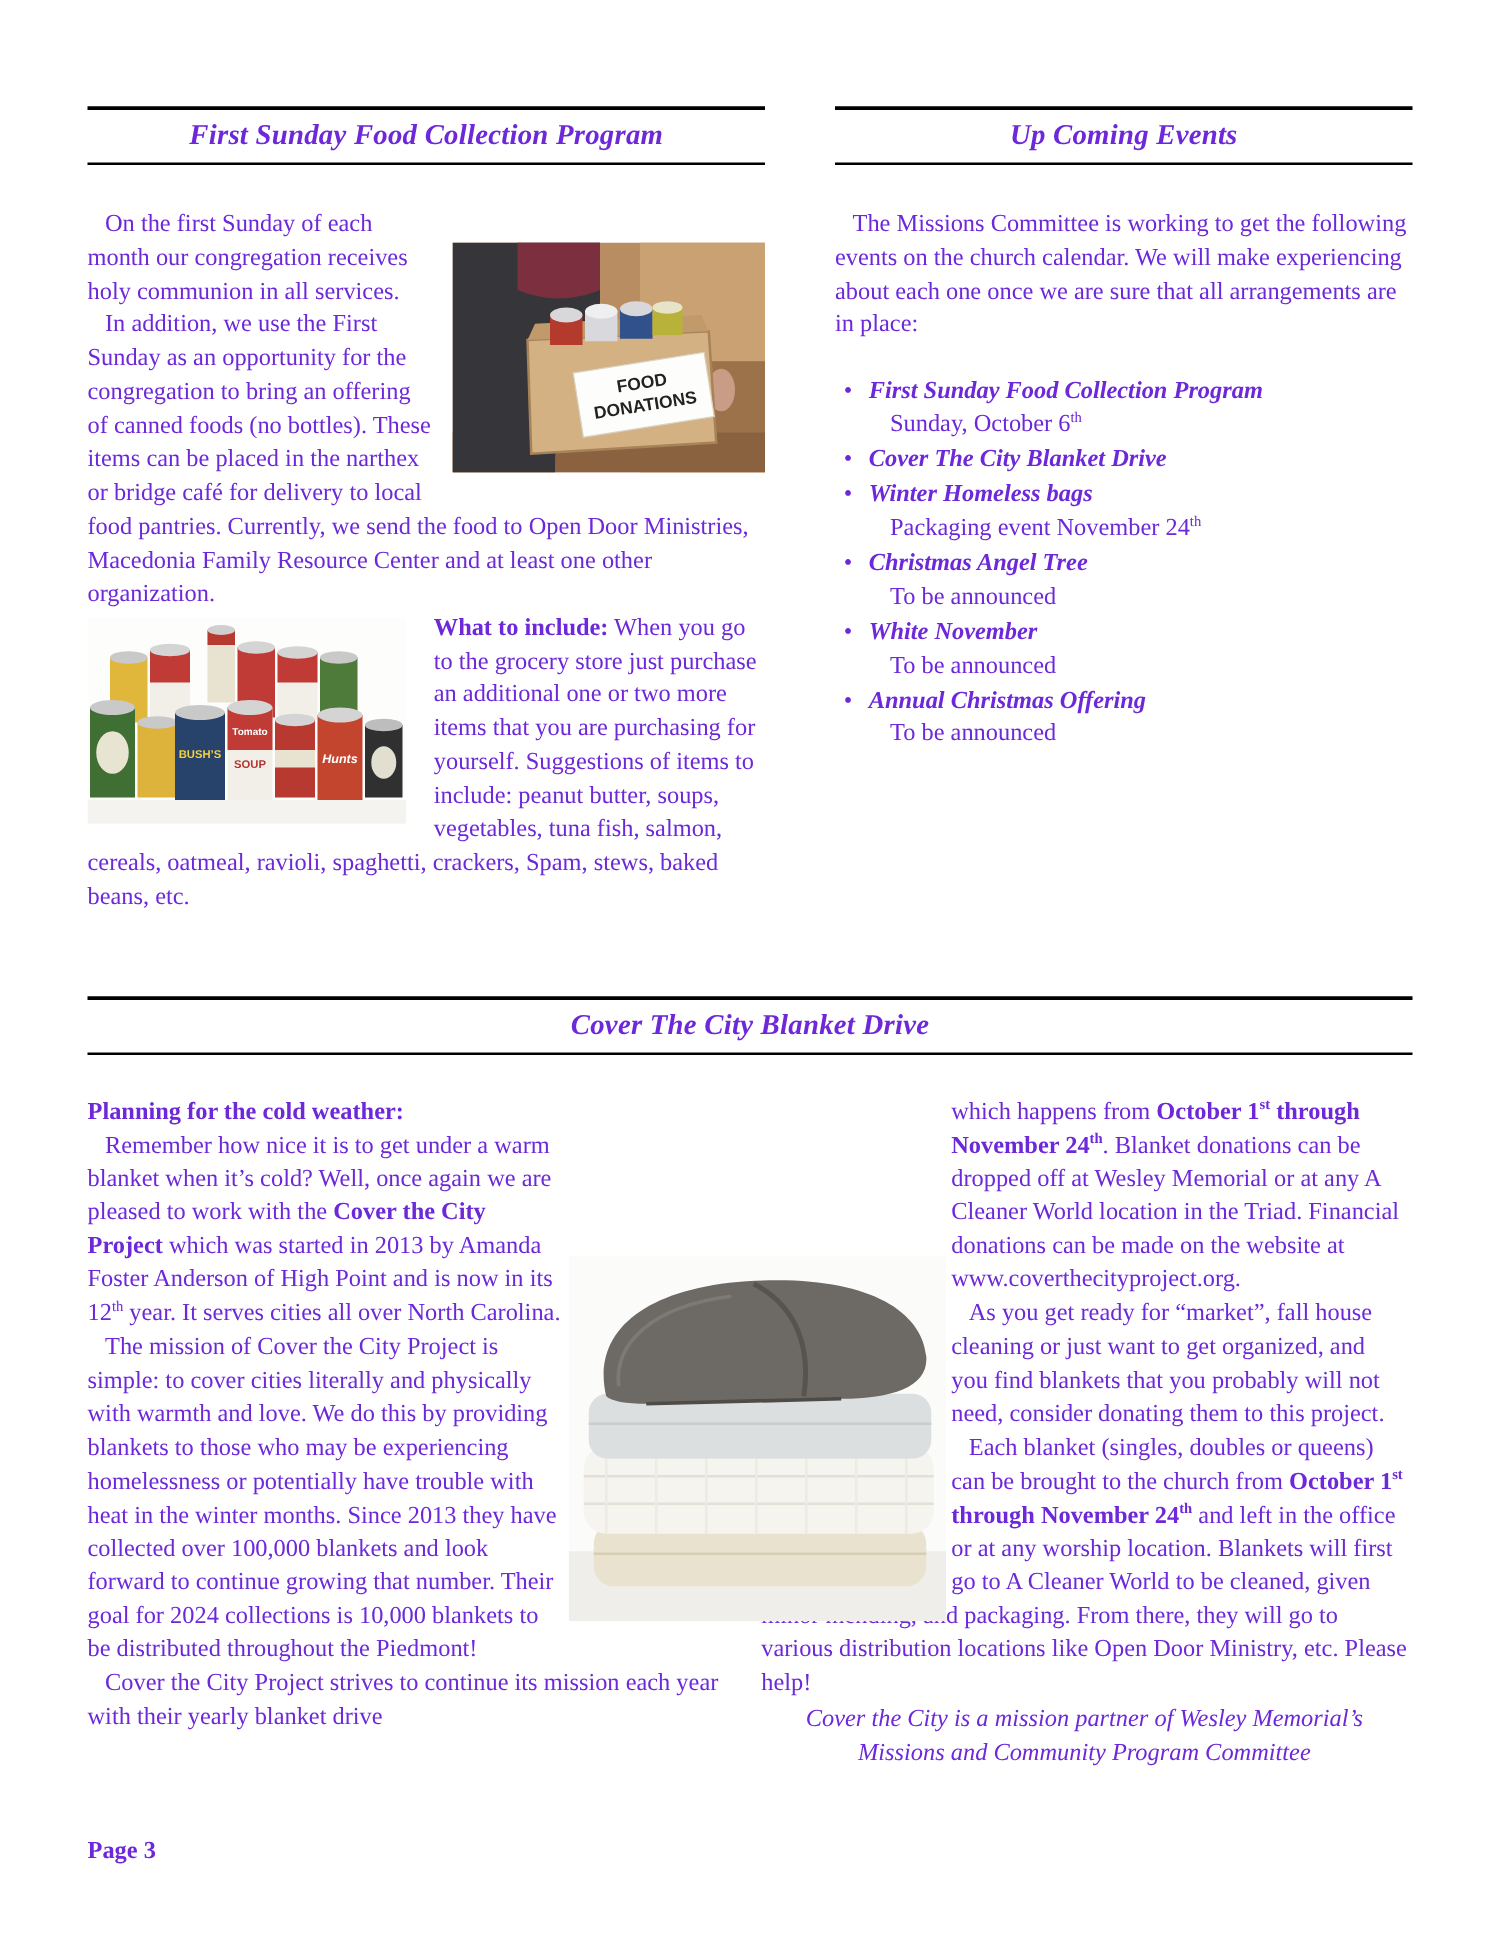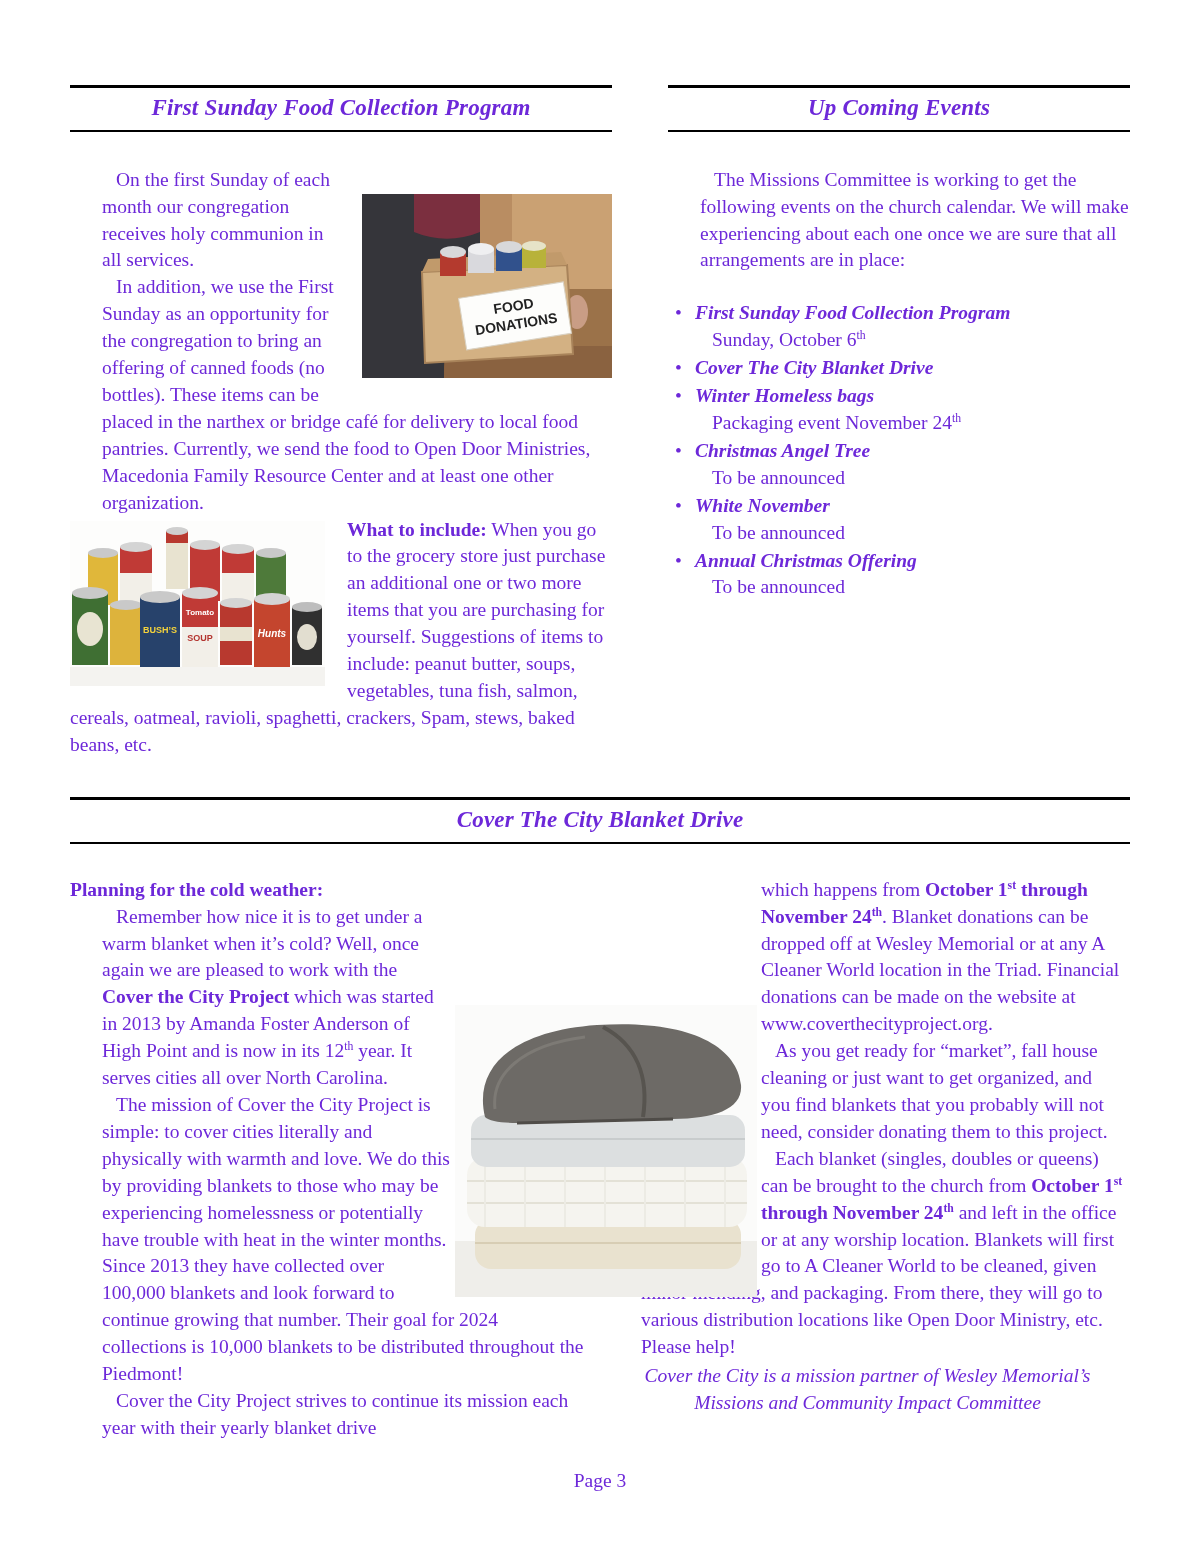--- a/index.html
+++ b/index.html
@@ -5,21 +5,21 @@
   html,body{margin:0;padding:0;background:#ffffff;}
   .page{
     width:1200px;height:1553px;margin:0 auto;background:#fff;color:#6d28d9;
     font-family:"Liberation Serif","DejaVu Serif",serif;
     font-size:19.5px;line-height:1.38;
     padding:85px 70px 0;box-sizing:border-box;overflow:hidden;position:relative;
   }
   p{margin:0;}
   figure{margin:0;padding:0;}
   sup{font-size:0.6em;line-height:0;vertical-align:super;}
-  .indent{text-indent:14px;margin-left:32px;}
+  .indent{text-indent:14px;}
 
   .section-head{border-top:3px solid #000;border-bottom:2px solid #000;text-align:center;padding:4px 0 6px;}
   .section-head h2{margin:0;font-size:23px;font-style:italic;font-weight:700;letter-spacing:.2px;}
 
   .top-cols{display:flex;gap:56px;min-height:712px;align-items:flex-start;}
   .top-left{width:542px;}
   .top-right{width:462px;}
   .top-left .section-head,.top-right .section-head{margin-bottom:35px;}
 
   .photo-donation{float:right;width:250px;height:184px;margin:27px 0 8px 16px;}
@@ -35,21 +35,21 @@
   .blanket-section .section-head{margin-bottom:33px;}
   .bottom-cols{display:flex;gap:24px;position:relative;min-height:575px;align-items:flex-start;}
   .bottom-left{width:515px;}
   .bottom-right{width:517px;}
   .bold-lead{font-weight:700;}
   .wrap-spacer-right{float:right;width:134px;height:296px;margin-top:131px;}
   .wrap-spacer-left{float:left;width:152px;height:252px;margin-top:148px;}
   .photo-blankets{position:absolute;left:385px;top:128px;width:302px;height:292px;}
   .credit{text-align:center;font-style:italic;margin-top:2px;}
 
-  .page-number{text-align:center;margin-top:16px;}
+  .page-number{margin-top:16px;font-weight:bold;}
 </style>
 </head>
 <body>
 
 <div class="page">
 
   <div class="top-cols">
 
     <section class="top-left">
       <header class="section-head">
@@ -220,21 +220,21 @@
         <p class="indent">Remember how nice it is to get under a warm blanket when it’s cold? Well, once again we are pleased to work with the <b>Cover the City Project</b> which was started in 2013 by Amanda Foster Anderson of High Point and is now in its 12<sup>th</sup> year. It serves cities all over North Carolina.</p>
         <p class="indent">The mission of Cover the City Project is simple: to cover cities literally and physically with warmth and love. We do this by providing blankets to those who may be experiencing homelessness or potentially have trouble with heat in the winter months. Since 2013 they have collected over 100,000 blankets and look forward to continue growing that number. Their goal for 2024 collections is 10,000 blankets to be distributed throughout the Piedmont!</p>
         <p class="indent">Cover the City Project strives to continue its mission each year with their yearly blanket drive</p>
       </div>
 
       <div class="bottom-right">
         <div class="wrap-spacer-left"></div>
         <p>which happens from <b>October 1<sup>st</sup> through November 24<sup>th</sup></b>. Blanket donations can be dropped off at Wesley Memorial or at any A Cleaner World location in the Triad. Financial donations can be made on the website at www.coverthecityproject.org.</p>
         <p class="indent">As you get ready for “market”, fall house cleaning or just want to get organized, and you find blankets that you probably will not need, consider donating them to this project.</p>
         <p class="indent">Each blanket (singles, doubles or queens) can be brought to the church from <b>October 1<sup>st</sup> through November 24<sup>th</sup></b> and left in the office or at any worship location.  Blankets will first go to A Cleaner World to be cleaned, given minor mending, and packaging.  From there, they will go to various distribution locations like Open Door Ministry, etc.  Please help!</p>
-        <p class="credit">Cover the City is a mission partner of Wesley Memorial’s Missions and Community Impact Committee</p>
+        <p class="credit">Cover the City is a mission partner of Wesley Memorial’s Missions and Community Program Committee</p>
       </div>
 
       <figure class="photo-blankets">
         <svg viewBox="0 0 302 292" preserveAspectRatio="none">
           <rect width="302" height="292" fill="#fbfbfa"></rect>
           <rect y="236" width="302" height="56" fill="#efeeea"></rect>
 
           <rect x="20" y="214" width="266" height="50" rx="16" fill="#e9e2cf"></rect>
           <path d="M20,238 h266" stroke="#d7cdb4" stroke-width="2" fill="none"></path>
 

